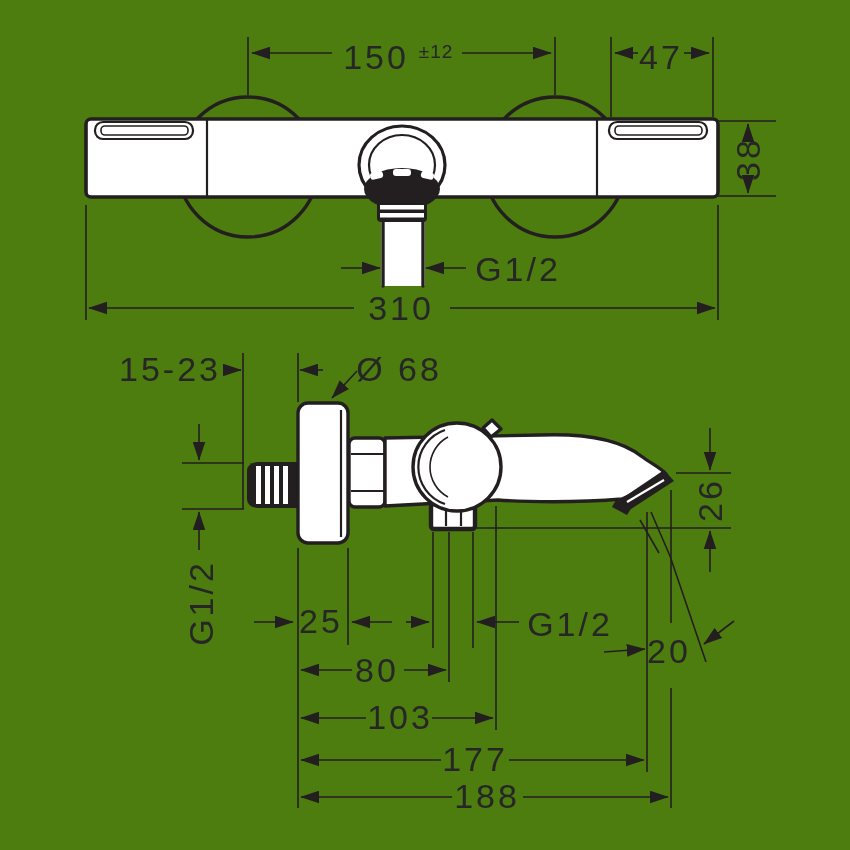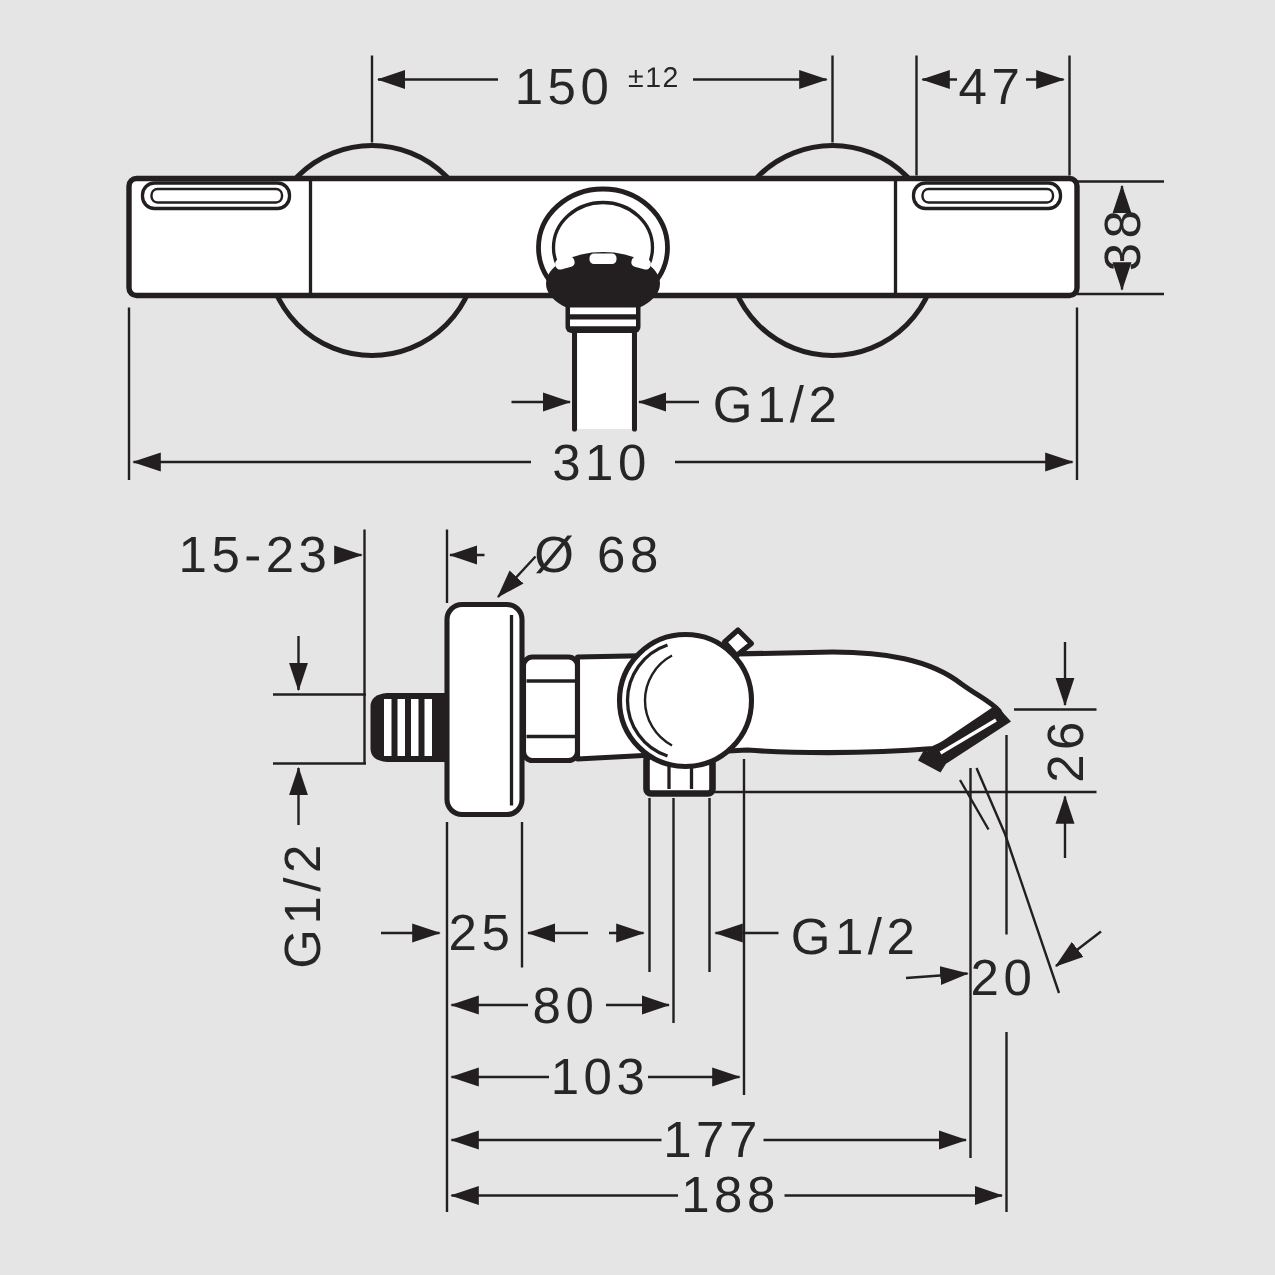--- a/index.html
+++ b/index.html
@@ -1,16 +1,16 @@
 <!DOCTYPE html>
 <html><head>
 <meta charset="utf-8">
 <style>
   html,body{margin:0;padding:0;background:#ffffff;}
-  .page{width:850px;height:850px;background:#e5e5e5;position:relative;font-family:"Liberation Sans",sans-serif;}
+  .page{width:850px;height:850px;background:#4d7c0f;position:relative;font-family:"Liberation Sans",sans-serif;}
   svg{display:block;}
   .dim-text{fill:#262626;font-family:"Liberation Sans",sans-serif;font-size:34px;letter-spacing:3px;}
   .dim-text-small{fill:#262626;font-family:"Liberation Sans",sans-serif;font-size:19px;letter-spacing:1px;}
   .thin{stroke:#231f20;stroke-width:1.6;fill:none;}
   .thick{stroke:#231f20;stroke-width:3.4;fill:none;stroke-linejoin:round;stroke-linecap:round;}
   .thick-f{stroke:#231f20;stroke-width:3.4;fill:#ffffff;stroke-linejoin:round;}
   .med{stroke:#231f20;stroke-width:2.2;fill:none;}
   .blk{fill:#231f20;stroke:none;}
 </style>
 </head>

